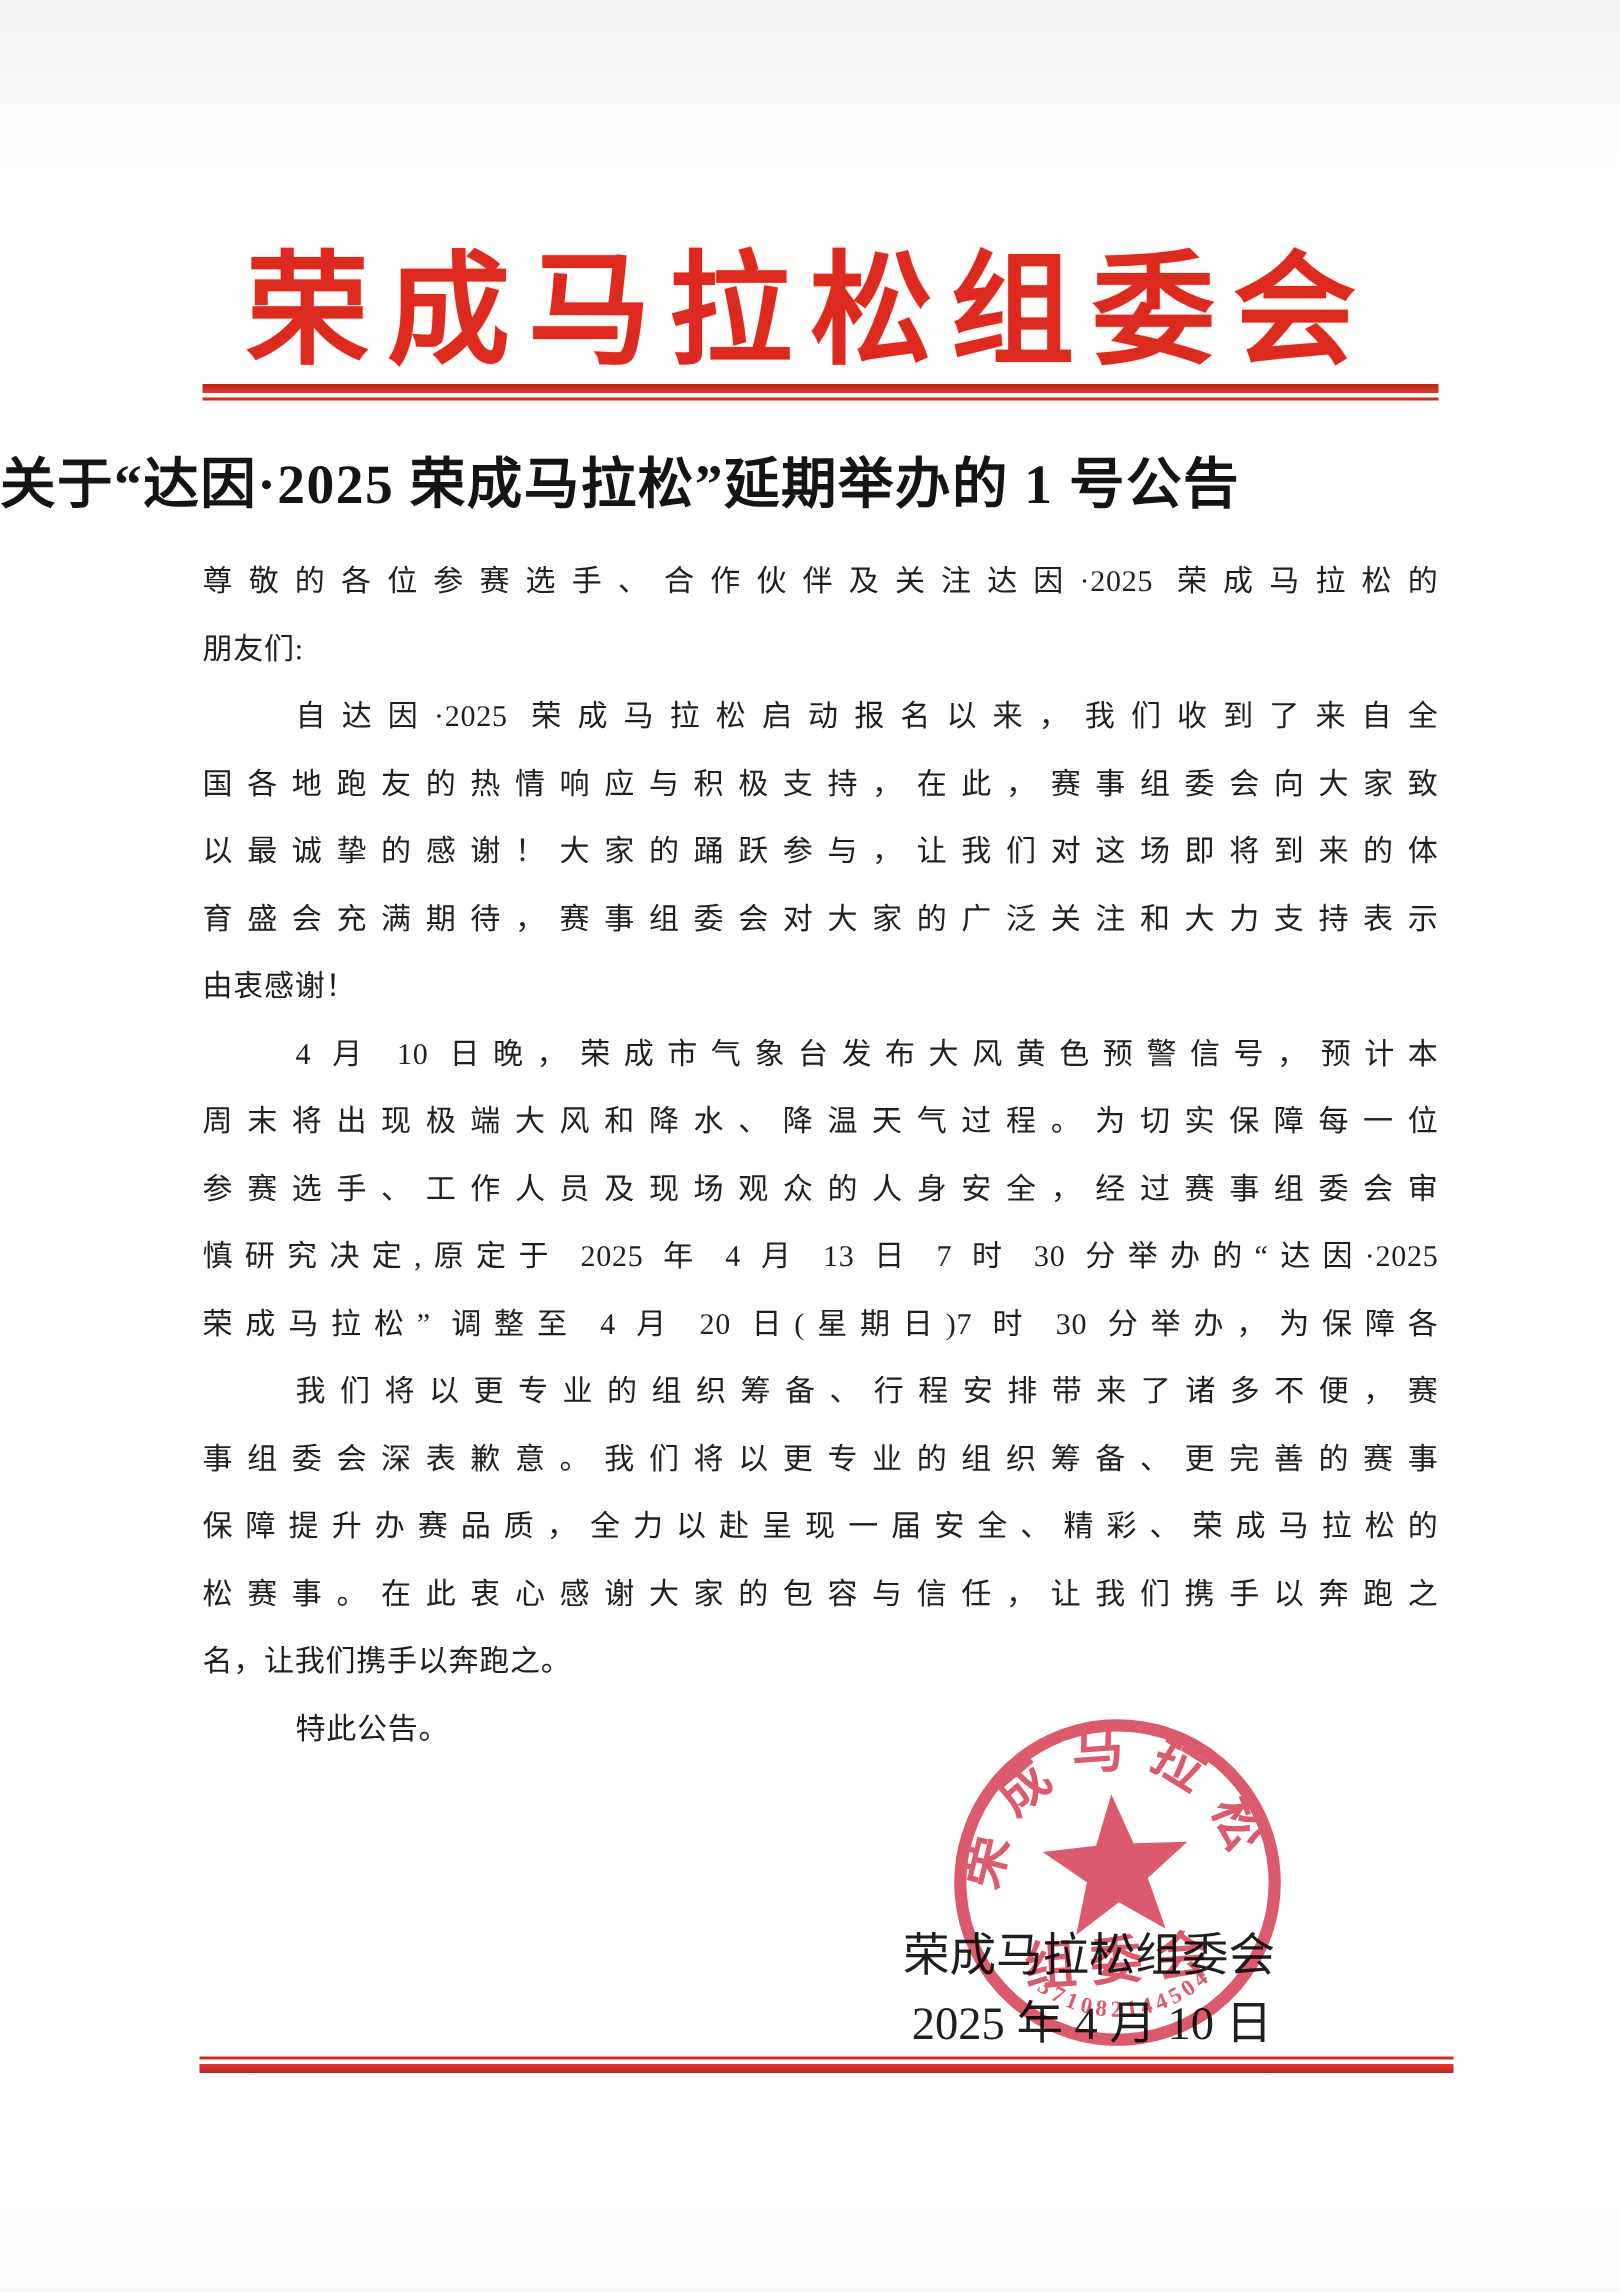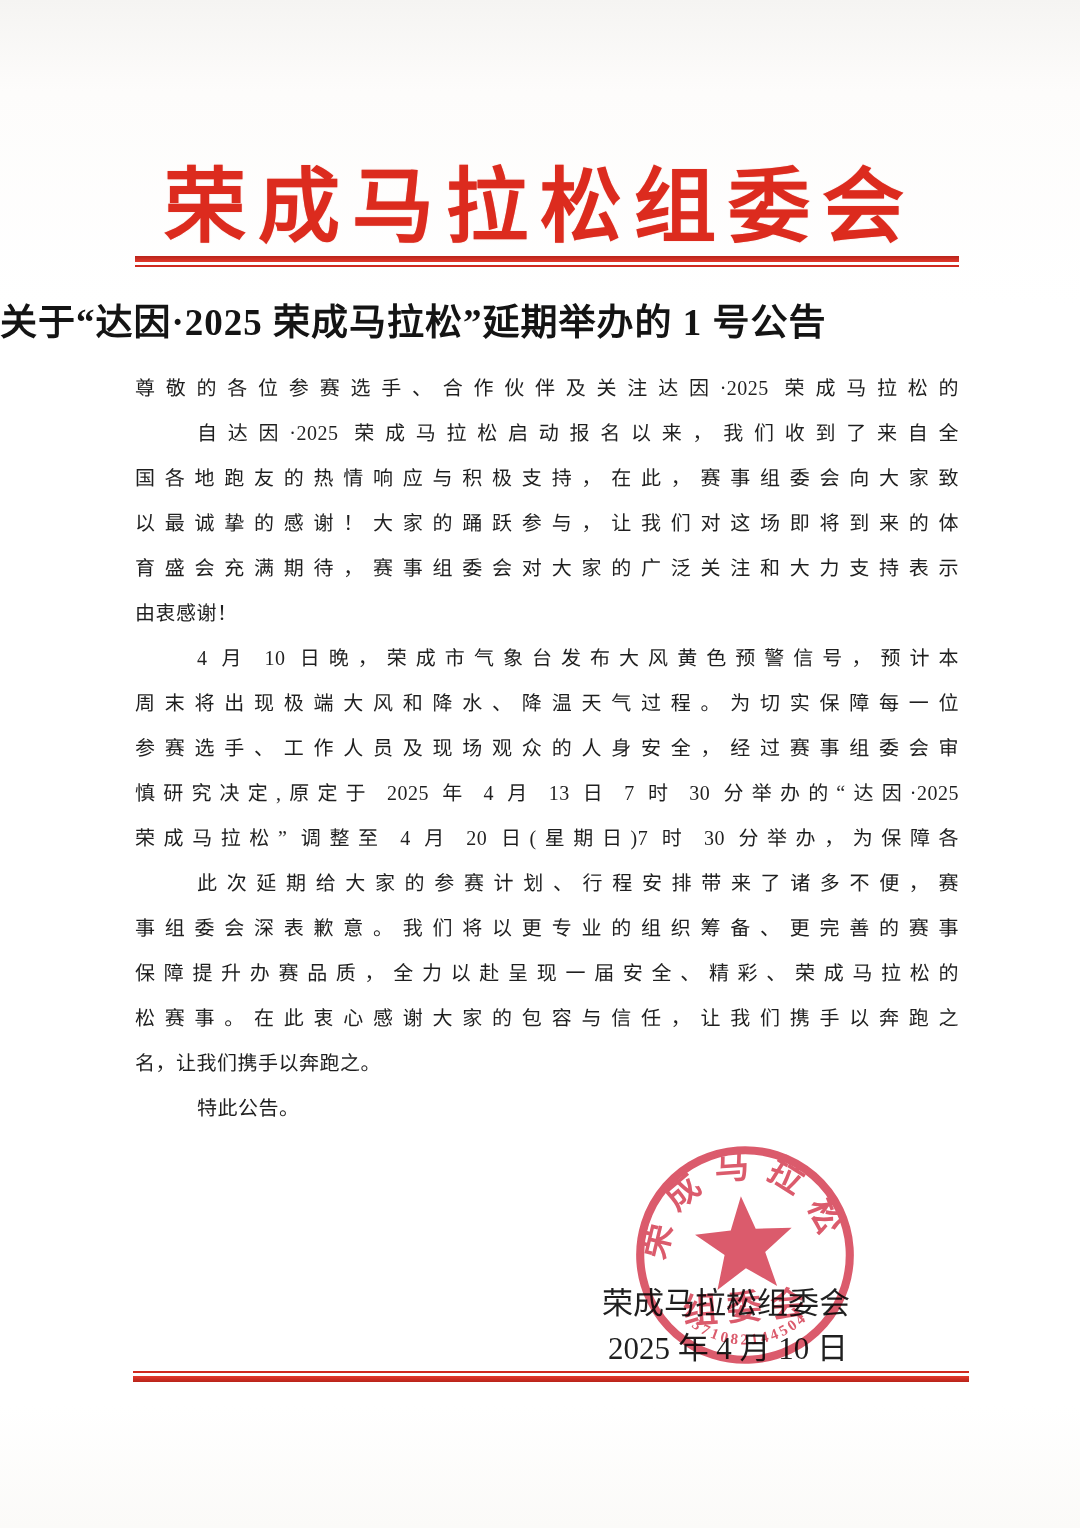--- a/index.html
+++ b/index.html
@@ -71,31 +71,32 @@
 <div class="page">
 
   <div class="masthead-title">荣成马拉松组委会</div>
   <div class="rule rule-top-thick"></div>
   <div class="rule rule-top-thin"></div>
 
   <div class="notice-heading">关于“达因·2025 荣成马拉松”延期举办的 1 号公告</div>
 
   <div class="doc-body">
     <div class="ln jf">尊敬的各位参赛选手、合作伙伴及关注达因·2025 荣成马拉松的</div>
+    <div class="ln">朋友们:</div>
     <div class="ln ind jf">自达因·2025 荣成马拉松启动报名以来，我们收到了来自全</div>
     <div class="ln jf">国各地跑友的热情响应与积极支持，在此，赛事组委会向大家致</div>
     <div class="ln jf">以最诚挚的感谢！大家的踊跃参与，让我们对这场即将到来的体</div>
     <div class="ln jf">育盛会充满期待，赛事组委会对大家的广泛关注和大力支持表示</div>
     <div class="ln">由衷感谢！</div>
     <div class="ln ind jf">4 月 10 日晚，荣成市气象台发布大风黄色预警信号，预计本</div>
     <div class="ln jf">周末将出现极端大风和降水、降温天气过程。为切实保障每一位</div>
     <div class="ln jf">参赛选手、工作人员及现场观众的人身安全，经过赛事组委会审</div>
     <div class="ln jf">慎研究决定,原定于 2025 年 4 月 13 日 7 时 30 分举办的“达因·2025</div>
     <div class="ln jf">荣成马拉松” 调整至 4 月 20 日(星期日)7 时 30 分举办，为保障各</div>
-    <div class="ln ind jf">此次延期给大家的参赛计划、行程安排带来了诸多不便，赛</div>
+    <div class="ln ind jf">我们将以更专业的组织筹备、行程安排带来了诸多不便，赛</div>
     <div class="ln jf">事组委会深表歉意。我们将以更专业的组织筹备、更完善的赛事</div>
     <div class="ln jf">保障提升办赛品质，全力以赴呈现一届安全、精彩、荣成马拉松的</div>
     <div class="ln jf">松赛事。在此衷心感谢大家的包容与信任，让我们携手以奔跑之</div>
     <div class="ln">名，让我们携手以奔跑之。</div>
     <div class="ln ind">特此公告。</div>
   </div>
 
   <div class="sig-org">荣成马拉松组委会</div>
   <div class="sig-date">2025 年 4 月 10 日</div>
 

